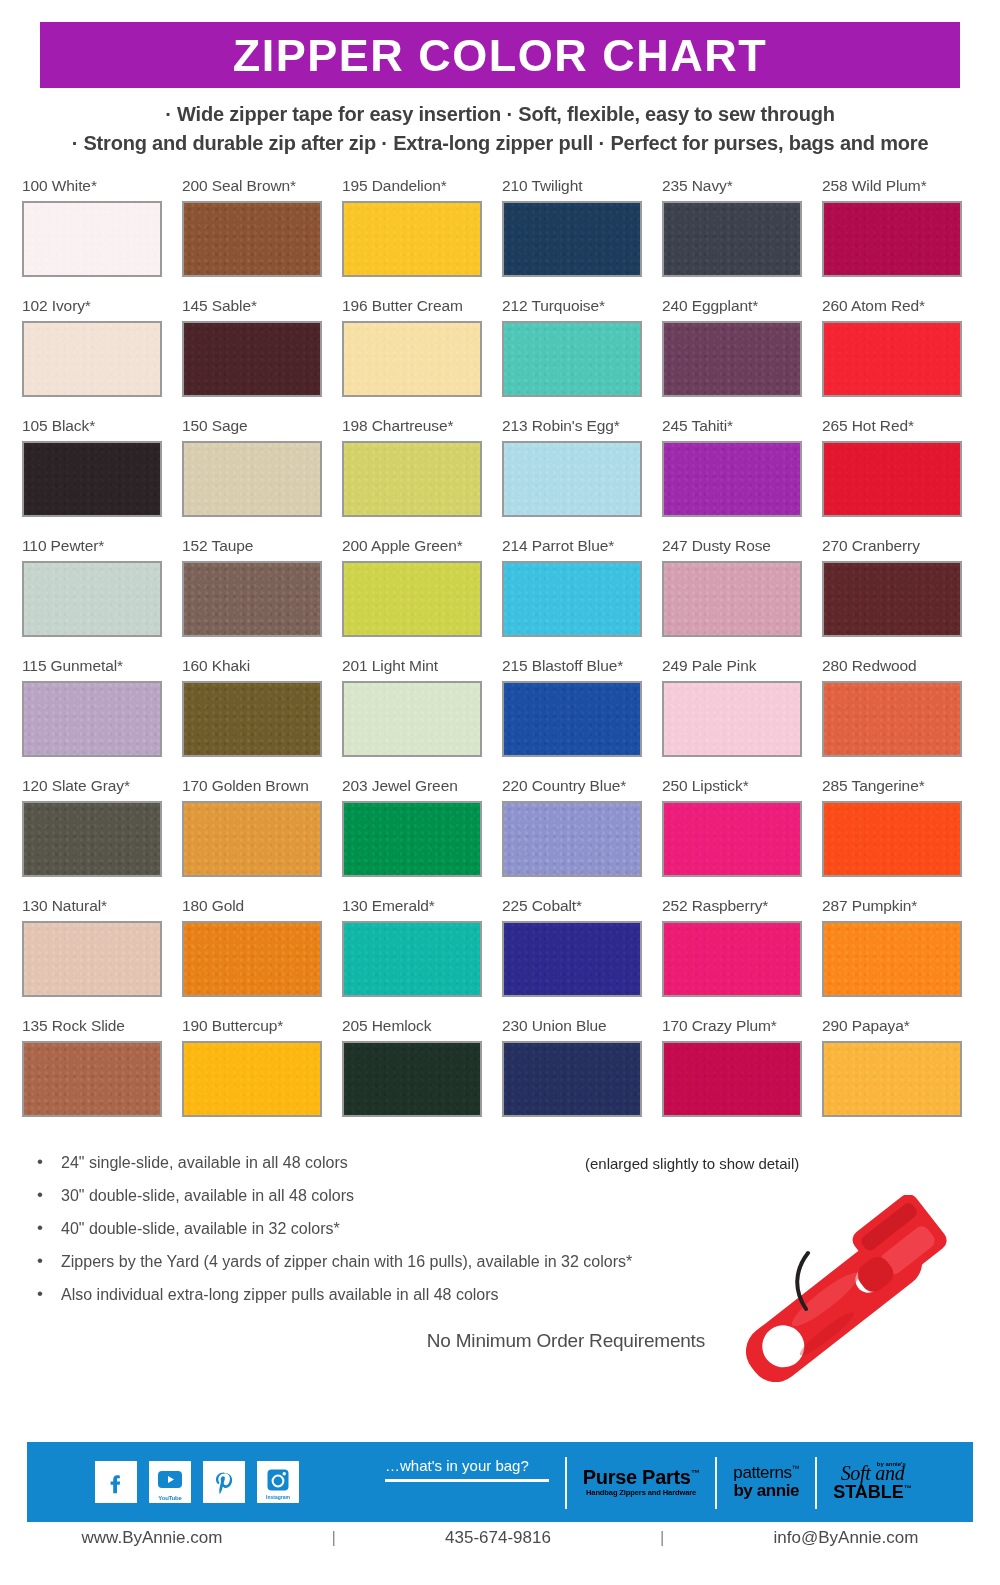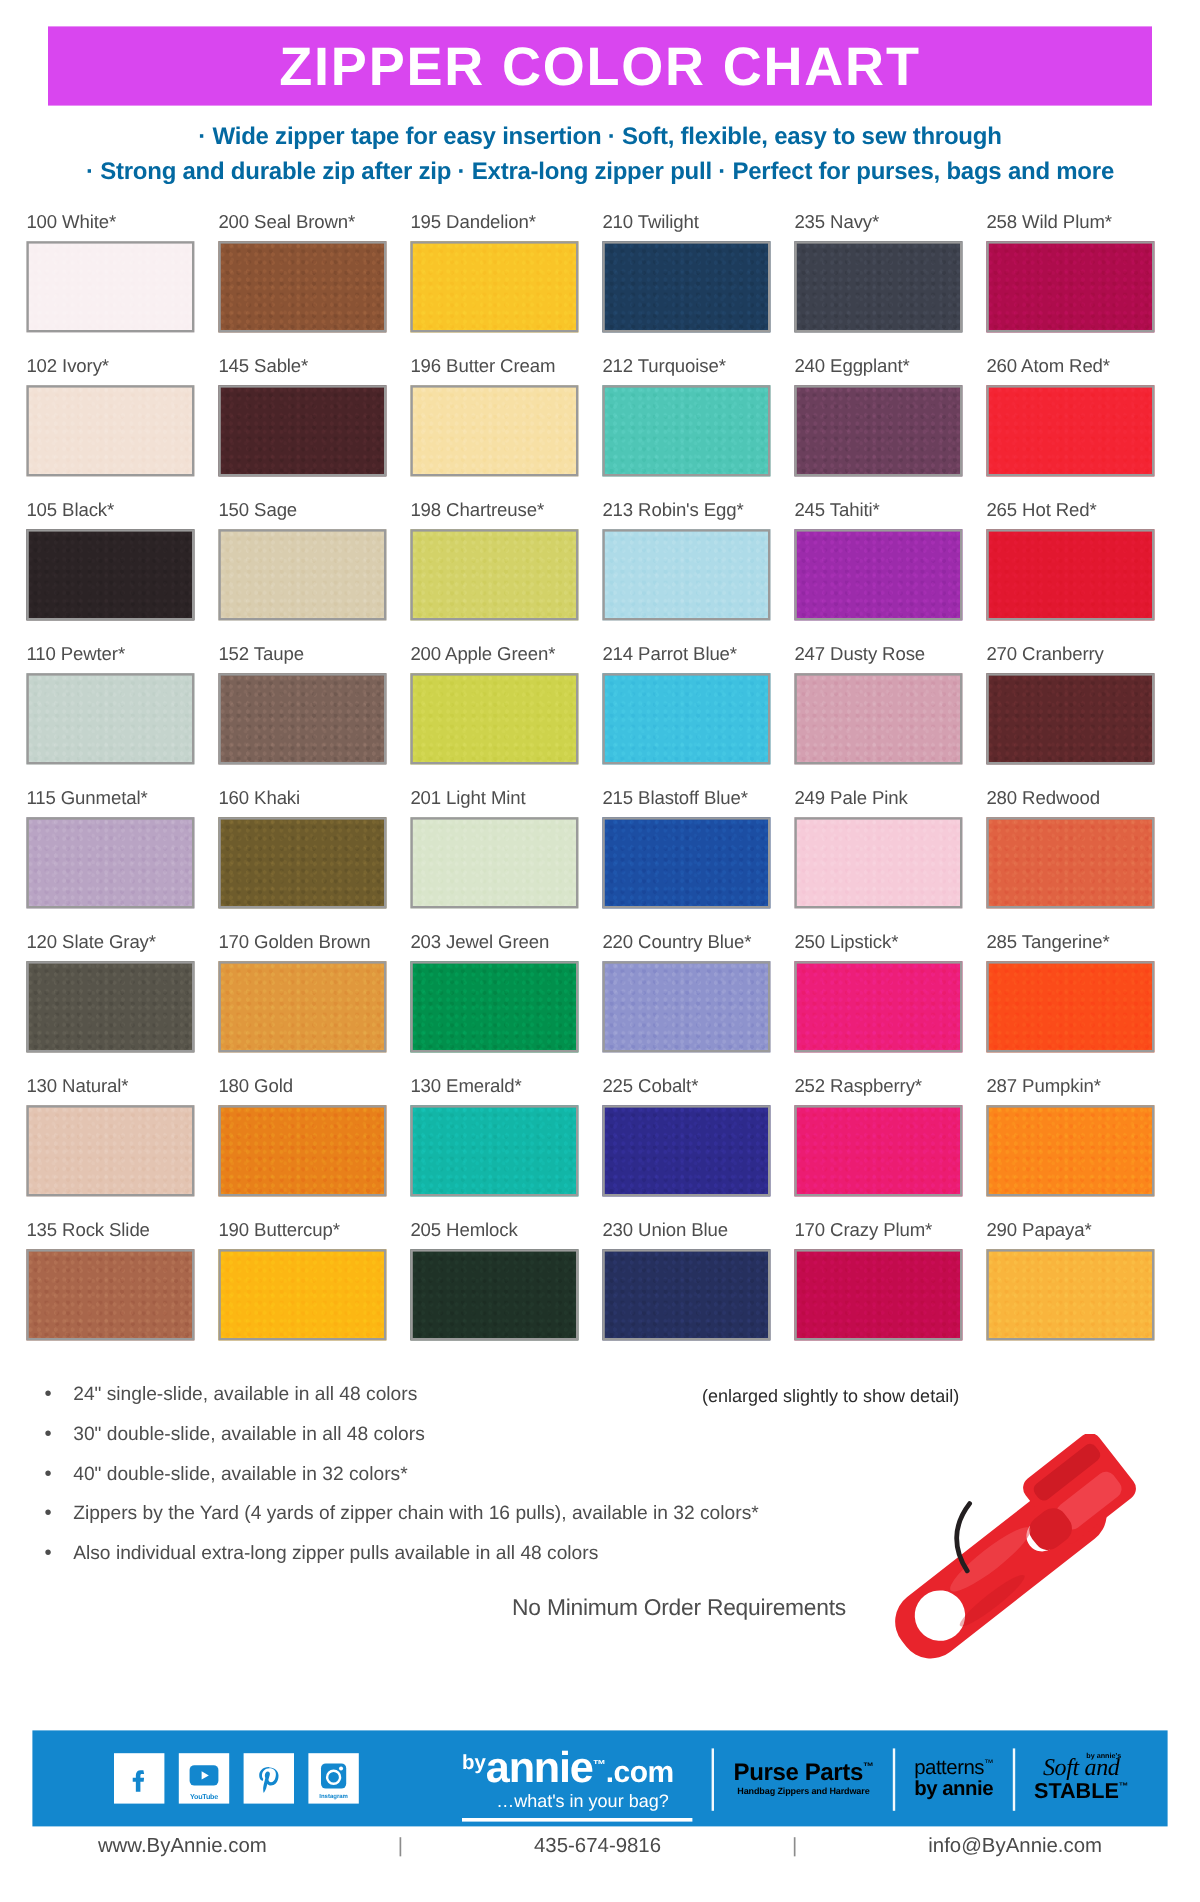--- a/index.html
+++ b/index.html
@@ -16,21 +16,21 @@
     overflow: hidden;
   }
 
   
   .title-bar {
     position: absolute;
     left: 40px;
     top: 22px;
     width: 920px;
     height: 66px;
-    background: #d946ef;
+    background: #a21caf;
     display: flex;
     align-items: center;
     justify-content: center;
   }
   .title-bar .title-text {
     color: #ffffff;
     font-size: 45px;
     font-weight: bold;
     letter-spacing: 1.5px;
     font-family: "Liberation Sans", sans-serif;
@@ -41,21 +41,21 @@
     position: absolute;
     left: 0;
     top: 100px;
     width: 1000px;
     text-align: center;
   }
   .tagline .tagline-line {
     display: block;
     font-size: 20px;
     font-weight: bold;
-    color: #0369a1;
+    color: #404040;
     line-height: 1.45;
     letter-spacing: -0.2px;
   }
 
   
   .color-grid {
     position: absolute;
     left: 22px;
     top: 178px;
     width: 960px;
@@ -588,23 +588,20 @@
         <rect x="1.5" y="1.5" width="21" height="21" rx="4" fill="#1387ce"></rect>
         <circle cx="12" cy="13" r="5.4" fill="none" stroke="#ffffff" stroke-width="2"></circle>
         <circle cx="18.2" cy="5.8" r="1.7" fill="#ffffff"></circle>
       </svg>
       <span class="ig-caption">Instagram</span>
     </div>
   </div>
 
   <div class="brand-block">
     <div class="byannie-logo">
-      <div class="byannie-main">
-        <span class="small-by">by</span><span class="annie-word">annie</span><span class="tm">™</span><span class="dotcom">.com</span>
-      </div>
       <div class="byannie-sub">…what's in your bag?</div>
       <div class="brand-underline"></div>
     </div>
 
     <div class="vdiv"></div>
 
     <div class="sub-brand">
       <div class="pp-title">
         <span>Purse Parts</span><span class="tm">™</span>
       </div>

